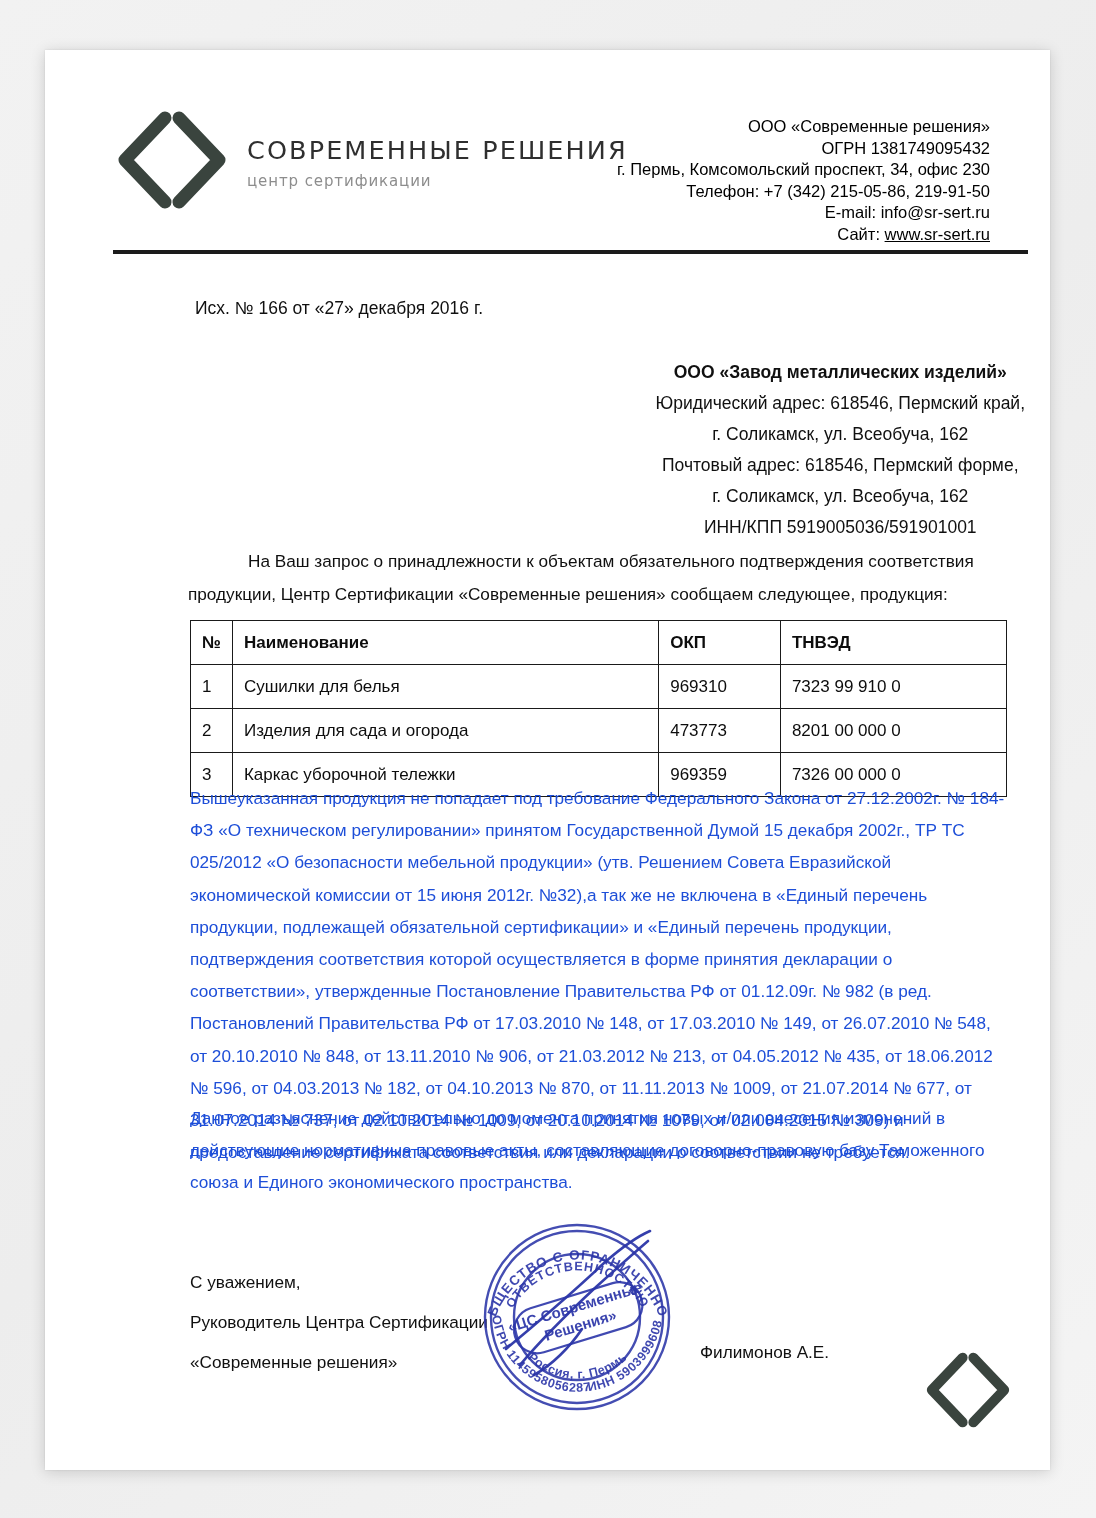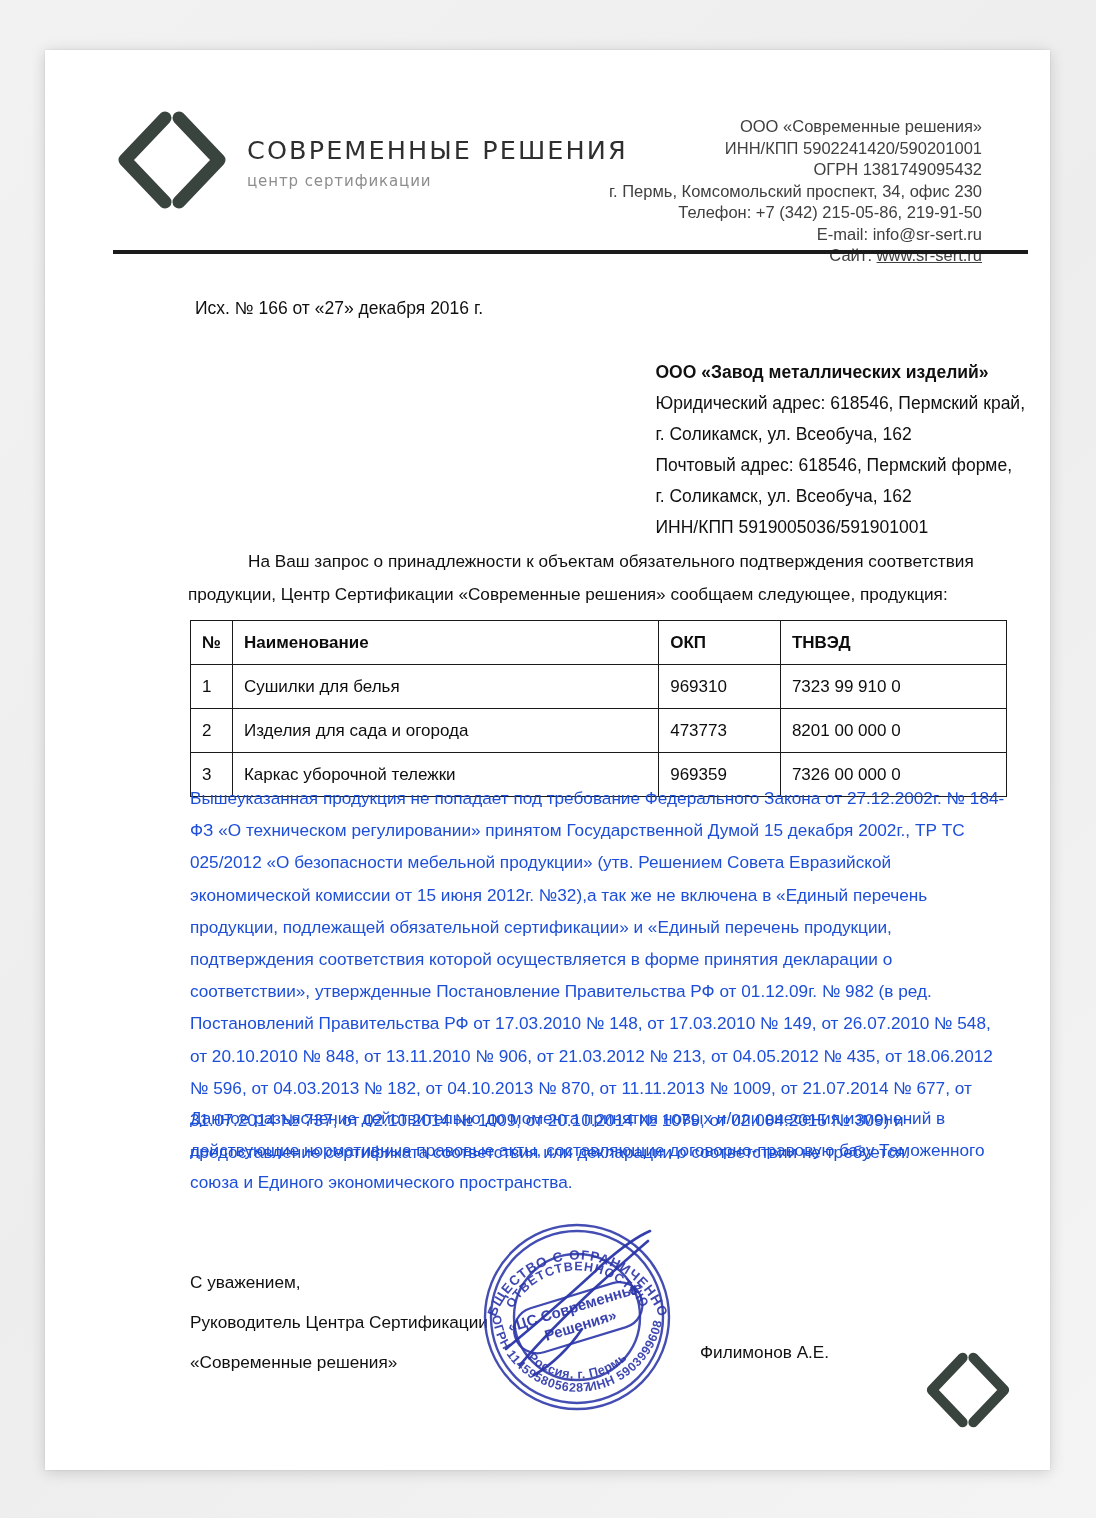--- a/index.html
+++ b/index.html
@@ -64,27 +64,27 @@
   }
   .logo-sub {
     font-size: 15px;
     letter-spacing: 0.9px;
     color: #8d8d8d;
     margin-top: 7px;
     font-family: "DejaVu Sans", sans-serif;
   }
   .contact-block {
     position: absolute;
-    right: 68px;
+    right: 60px;
     top: 66px;
     text-align: right;
     font-family: "Liberation Sans", sans-serif;
     font-size: 16.5px;
     line-height: 21.5px;
-    color: #404040;
+    color: #000000;
     white-space: nowrap;
   }
   .contact-block .u { text-decoration: underline; }
   .header-rule {
     position: absolute;
     left: 68px;
     right: 22px;
     top: 200px;
     height: 4px;
     background: #1b1b1b;
@@ -103,21 +103,21 @@
     top: 28px;
     font-size: 17.5px;
     color: #101010;
     white-space: nowrap;
     margin-top: 8px;
   }
   .addressee {
     position: absolute;
     right: 25px;
     top: 95px;
-    text-align: left;
+    text-align: center;
     font-size: 17.5px;
     line-height: 31px;
     color: #101010;
     white-space: nowrap;
     margin-left: 37px;
   }
   .addressee .strong { font-weight: bold; }
 
   .intro {
     position: absolute;
@@ -216,21 +216,20 @@
         </g>
       </svg>
       <div class="logo-text">
         <div class="logo-title">СОВРЕМЕННЫЕ РЕШЕНИЯ</div>
         <div class="logo-sub">центр сертификации</div>
       </div>
     </div>
 
     <div class="contact-block">
       <div>ООО «Современные решения»</div>
-      <div>ИНН/КПП 5902241420/590201001</div>
       <div>ОГРН 1381749095432</div>
       <div>г. Пермь, Комсомольский проспект, 34, офис 230</div>
       <div>Телефон: +7 (342) 215-05-86, 219-91-50</div>
       <div>E-mail: info@sr-sert.ru</div>
       <div><span>Сайт: </span><span class="u">www.sr-sert.ru</span></div>
     </div>
 
     <div class="header-rule"></div>
   </div>
 

